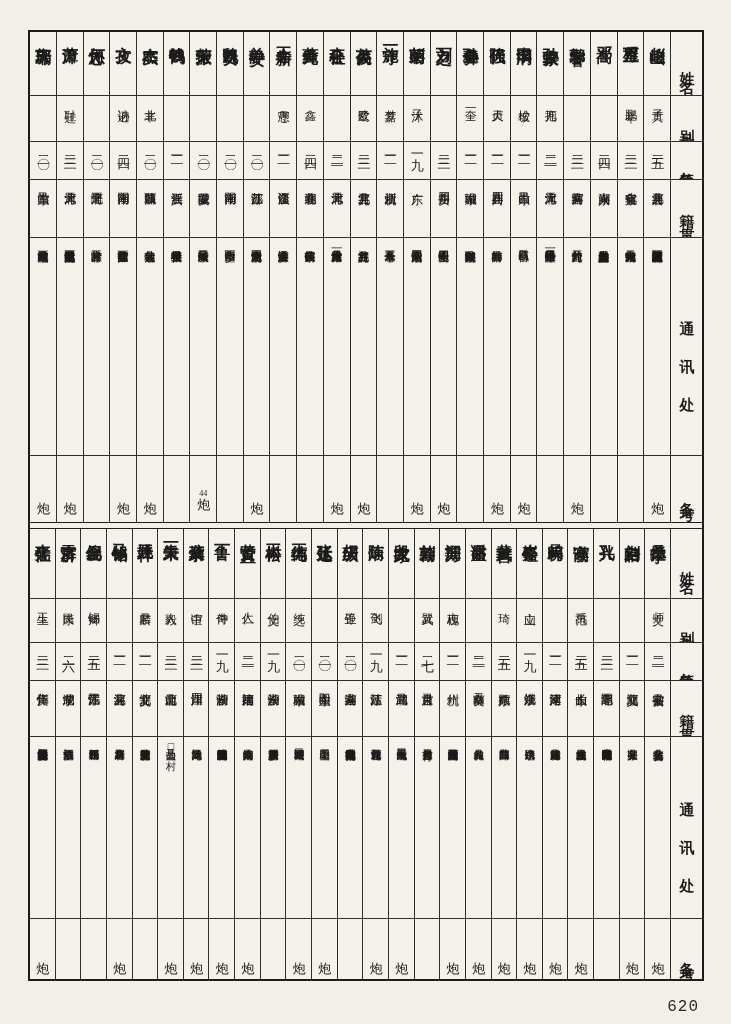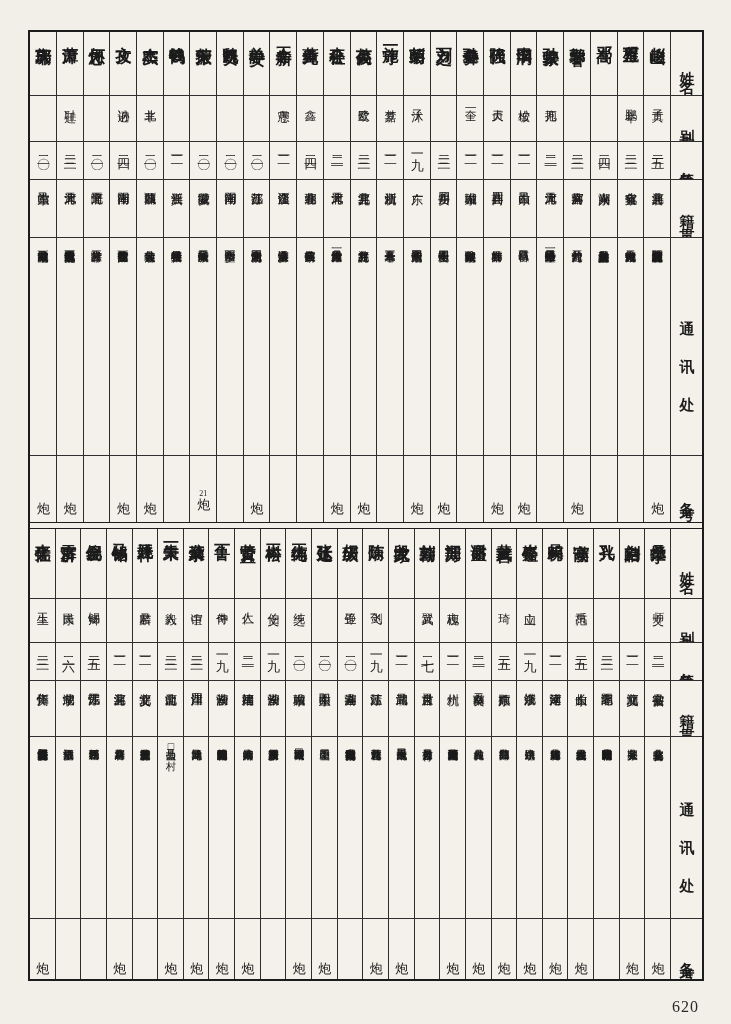--- a/index.html
+++ b/index.html
@@ -41,21 +41,21 @@
   .note   { writing-mode:horizontal-tb; font-size:8px; letter-spacing:0; margin-top:1px; }
   
   .hcell { align-items:center; justify-content:center; }
   .hs { font-size:15px; font-weight:700; }
   .hs-name   { letter-spacing:9px;  padding-top:9px; }
   .hs-alias  { letter-spacing:4px;  padding-top:4px; }
   .hs-age    { letter-spacing:1px;  padding-top:1px; }
   .hs-native { letter-spacing:14px; padding-top:14px; }
   .hs-addr   { letter-spacing:38px; padding-top:38px; }
   .hs-remark { letter-spacing:5px;  padding-top:5px; }
-  .pagenum { position:absolute; right:32px; bottom:8px; font-size:16px; color:#2a2a2a; letter-spacing:1px; }
+  .pagenum { position:absolute; right:32px; bottom:8px; font-size:16px; color:#2a2a2a; letter-spacing:1px;font-family:Liberation Mono, monospace; }
 </style>
 </head>
 <body>
 
 <div class="sheet">
   <div class="table-wrap">
 
     <div class="section sec1" id="section-0">
       <div class="col header">
         <div class="cell r-name hcell">
@@ -464,21 +464,21 @@
             <span class="vtext age">二〇</span>
           </div>
     <div class="cell r-native">
             <span class="vtext native">安徽蒙城</span>
           </div>
     <div class="cell r-addr">
             <span class="vtext addr">蒙城新民街三十二号</span>
           </div>
     <div class="cell r-remark">
             <span class="vtext remark">炮</span>
-            <span class="note">21</span>
+            <span class="note">44</span>
           </div>
   </div>
 
   <div class="col entry">
     <div class="cell r-name">
             <span class="vtext name">钱鹤鸣</span>
           </div>
     <div class="cell r-alias">
             <span class="vtext alias"></span>
           </div>

